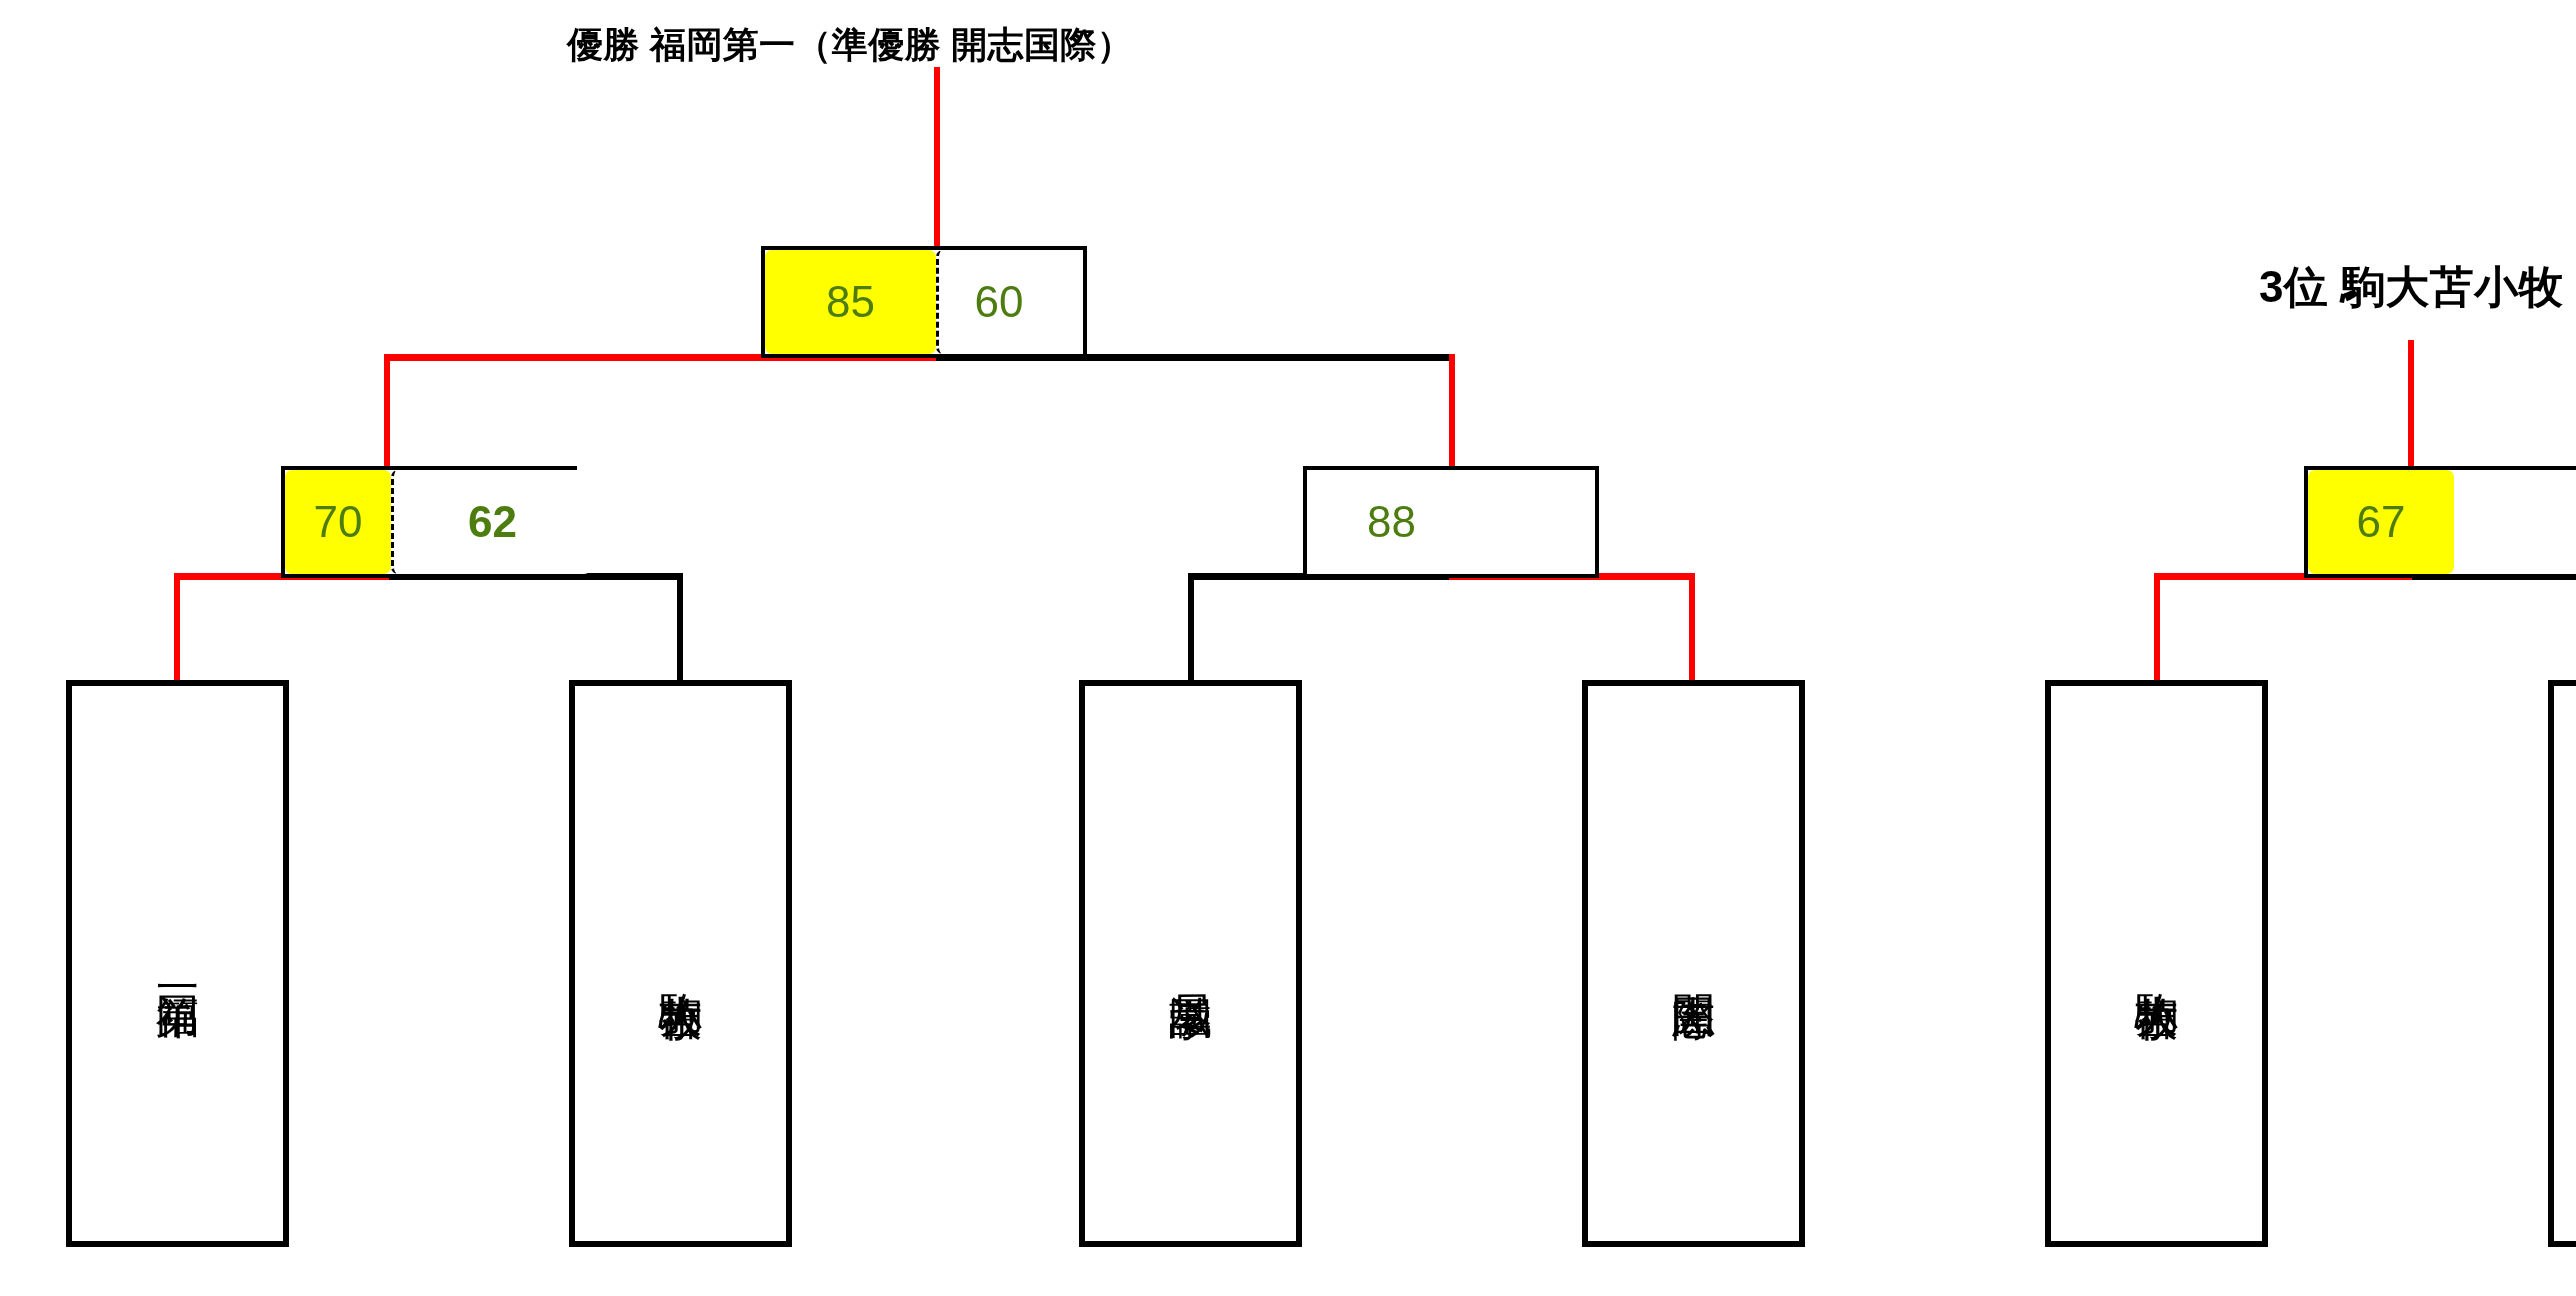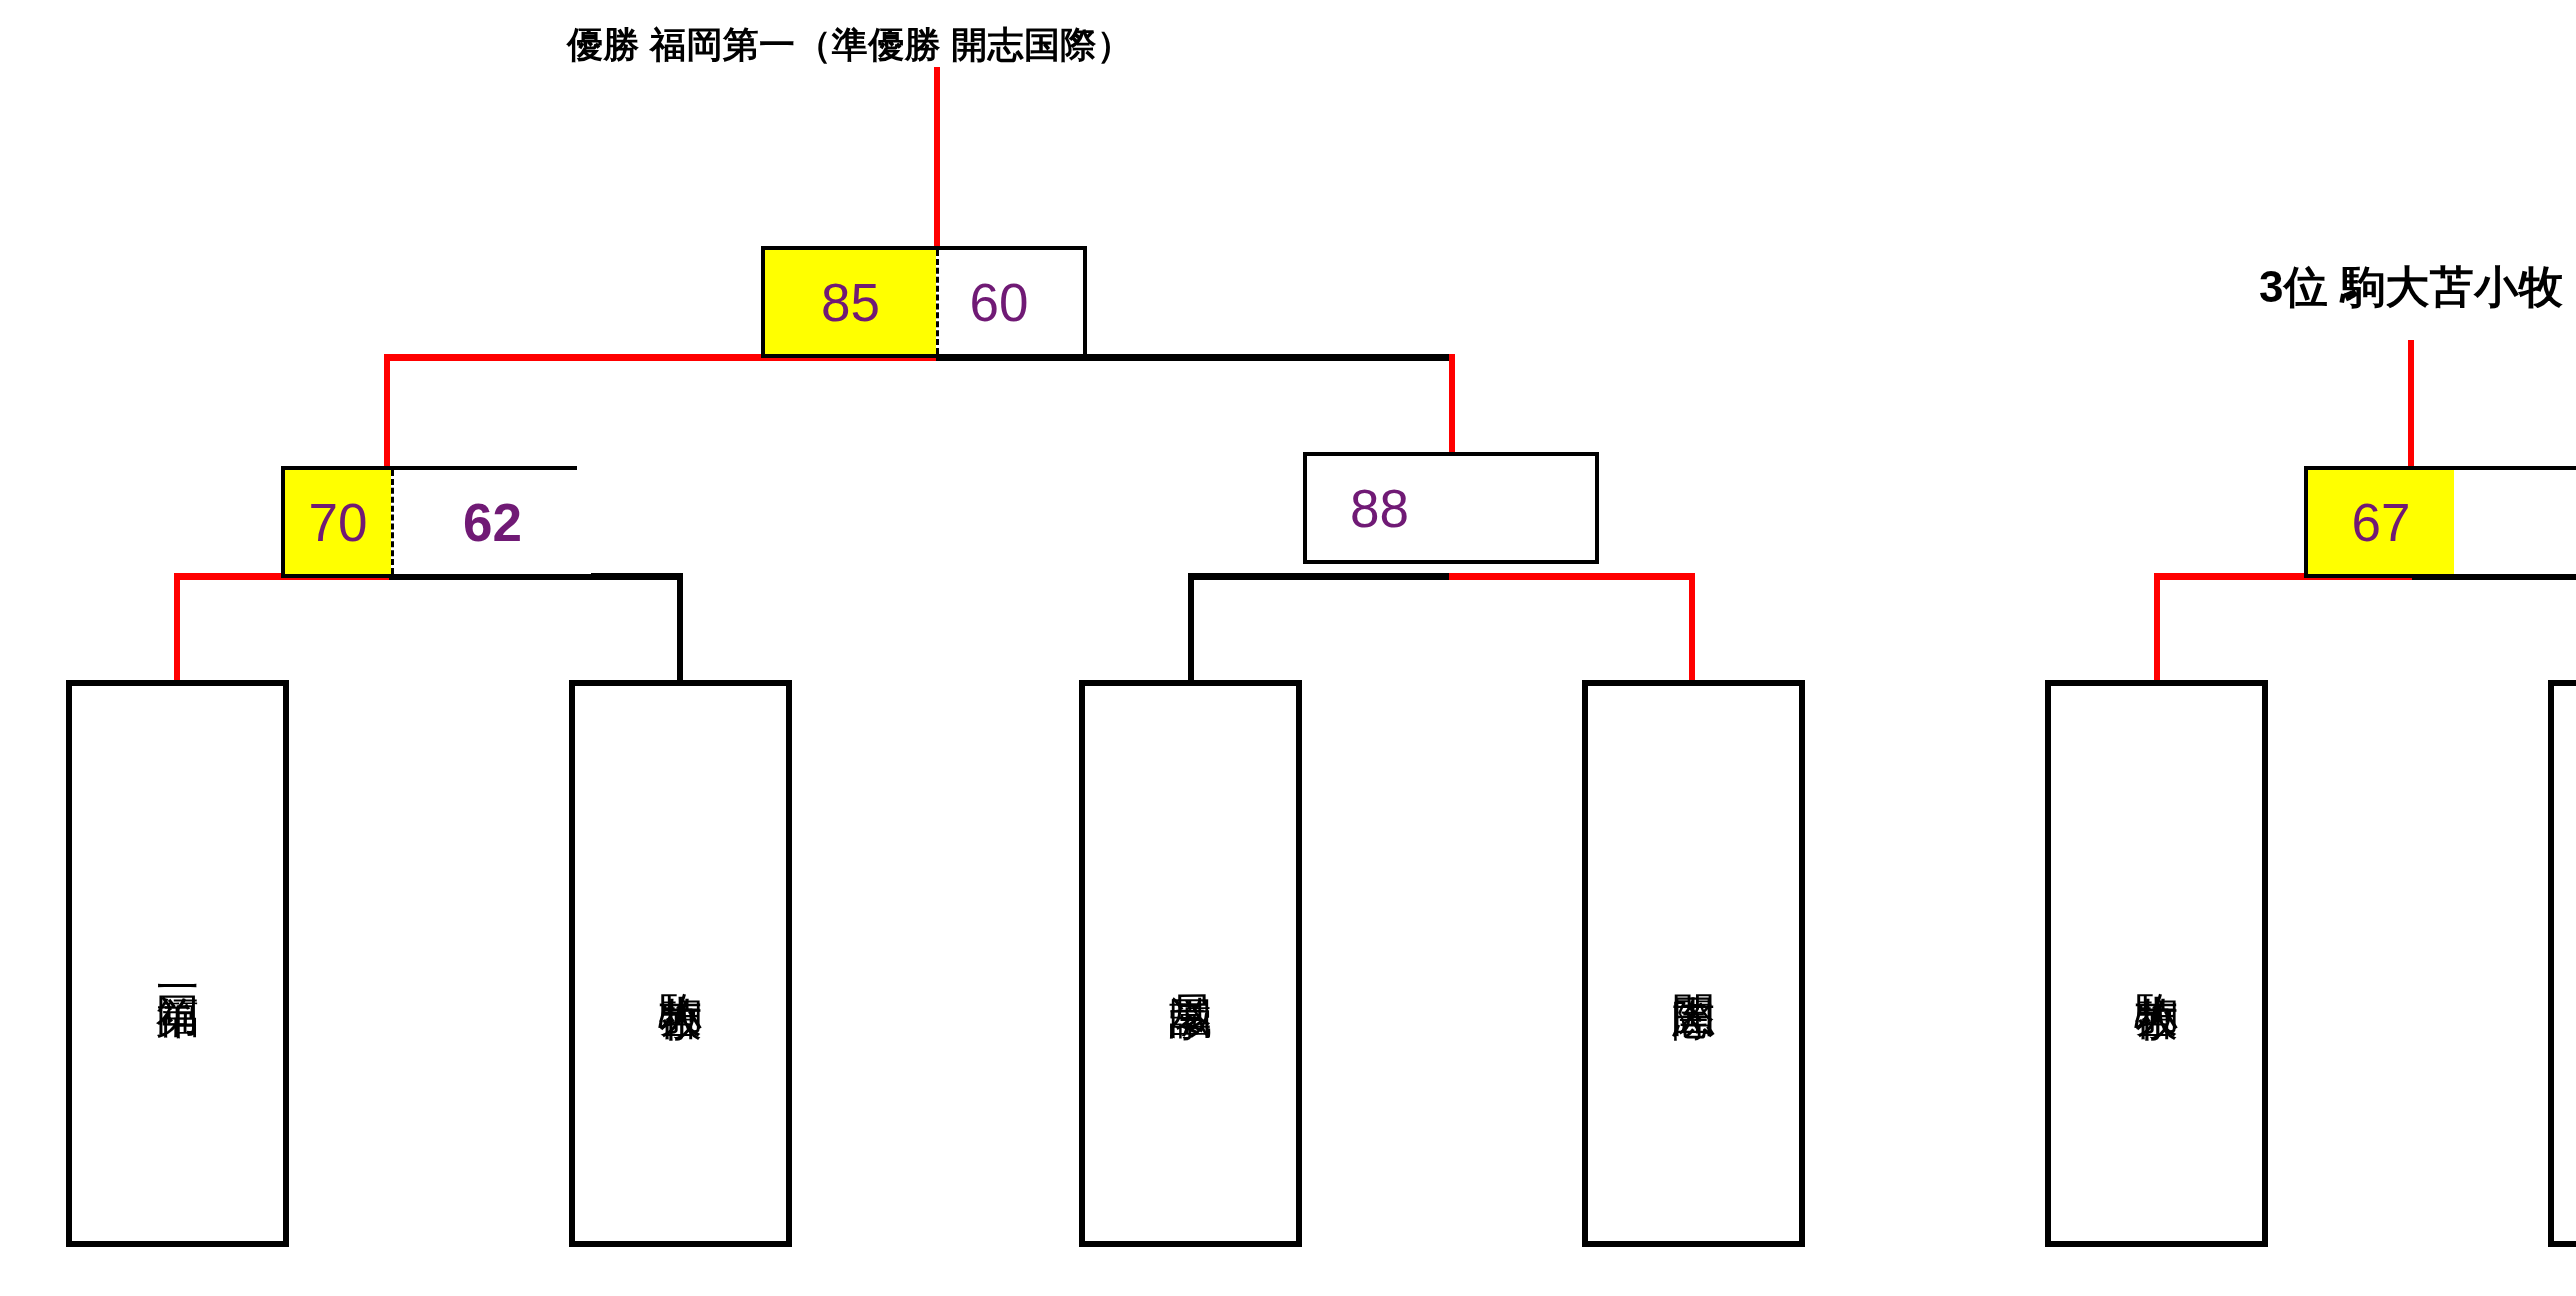--- a/index.html
+++ b/index.html
@@ -24,25 +24,26 @@
     border:4.6px solid #000;
     background:#fff;
     display:flex;
     z-index:6;
   }
   .match .half{
     flex:0 0 auto;
     display:flex;
     align-items:center;
     justify-content:center;
-    font-size:53px;
-    color:#701a75;
+    font-size:44px;
+    color:#4d7c0f;
     line-height:1;
     box-sizing:border-box;
     background:#fff;
+    border-radius:7px;
   }
   .match .half.win{background:#ffff00;}
   .match .half.right{border-left:3.6px dashed #000;}
 
   
   .team{
     position:absolute;
     box-sizing:border-box;
     border:6.7px solid #000;
     background:#fff;
@@ -87,21 +88,21 @@
 
   <div class="ln red" style="left:1449px;top:354px;width:5.7px;height:113px;"></div>
 
   <div class="ln red" style="left:384px;top:354px;width:5.7px;height:113px;"></div>
 
   <div class="match" id="semi-left-match" style="left:281px;top:466px;width:296px;height:112px;">
     <div class="half win left" style="width:106px;text-align:center;">70</div>
     <div class="half right" style="width:200px;font-weight:bold;">62</div>
   </div>
 
-  <div class="match" id="semi-right-match" style="left:1303px;top:452px;width:296px;height:112px;">
+  <div class="match" id="semi-right-match" style="left:1303px;top:466px;width:296px;height:112px;padding-left:12px;">
     <div class="half left" style="width:145px;">88</div>
   </div>
 
   <div class="ln" style="left:174px;top:573px;width:507px;height:6.7px;"></div>
   <div class="ln red" style="left:174px;top:573px;width:215px;height:6.7px;"></div>
 
   <div class="ln red" style="left:174px;top:573px;width:5.7px;height:111px;"></div>
   <div class="ln" style="left:677px;top:573px;width:5.7px;height:111px;"></div>
 
   <div class="ln" style="left:1188px;top:573px;width:507px;height:6.7px;"></div>

